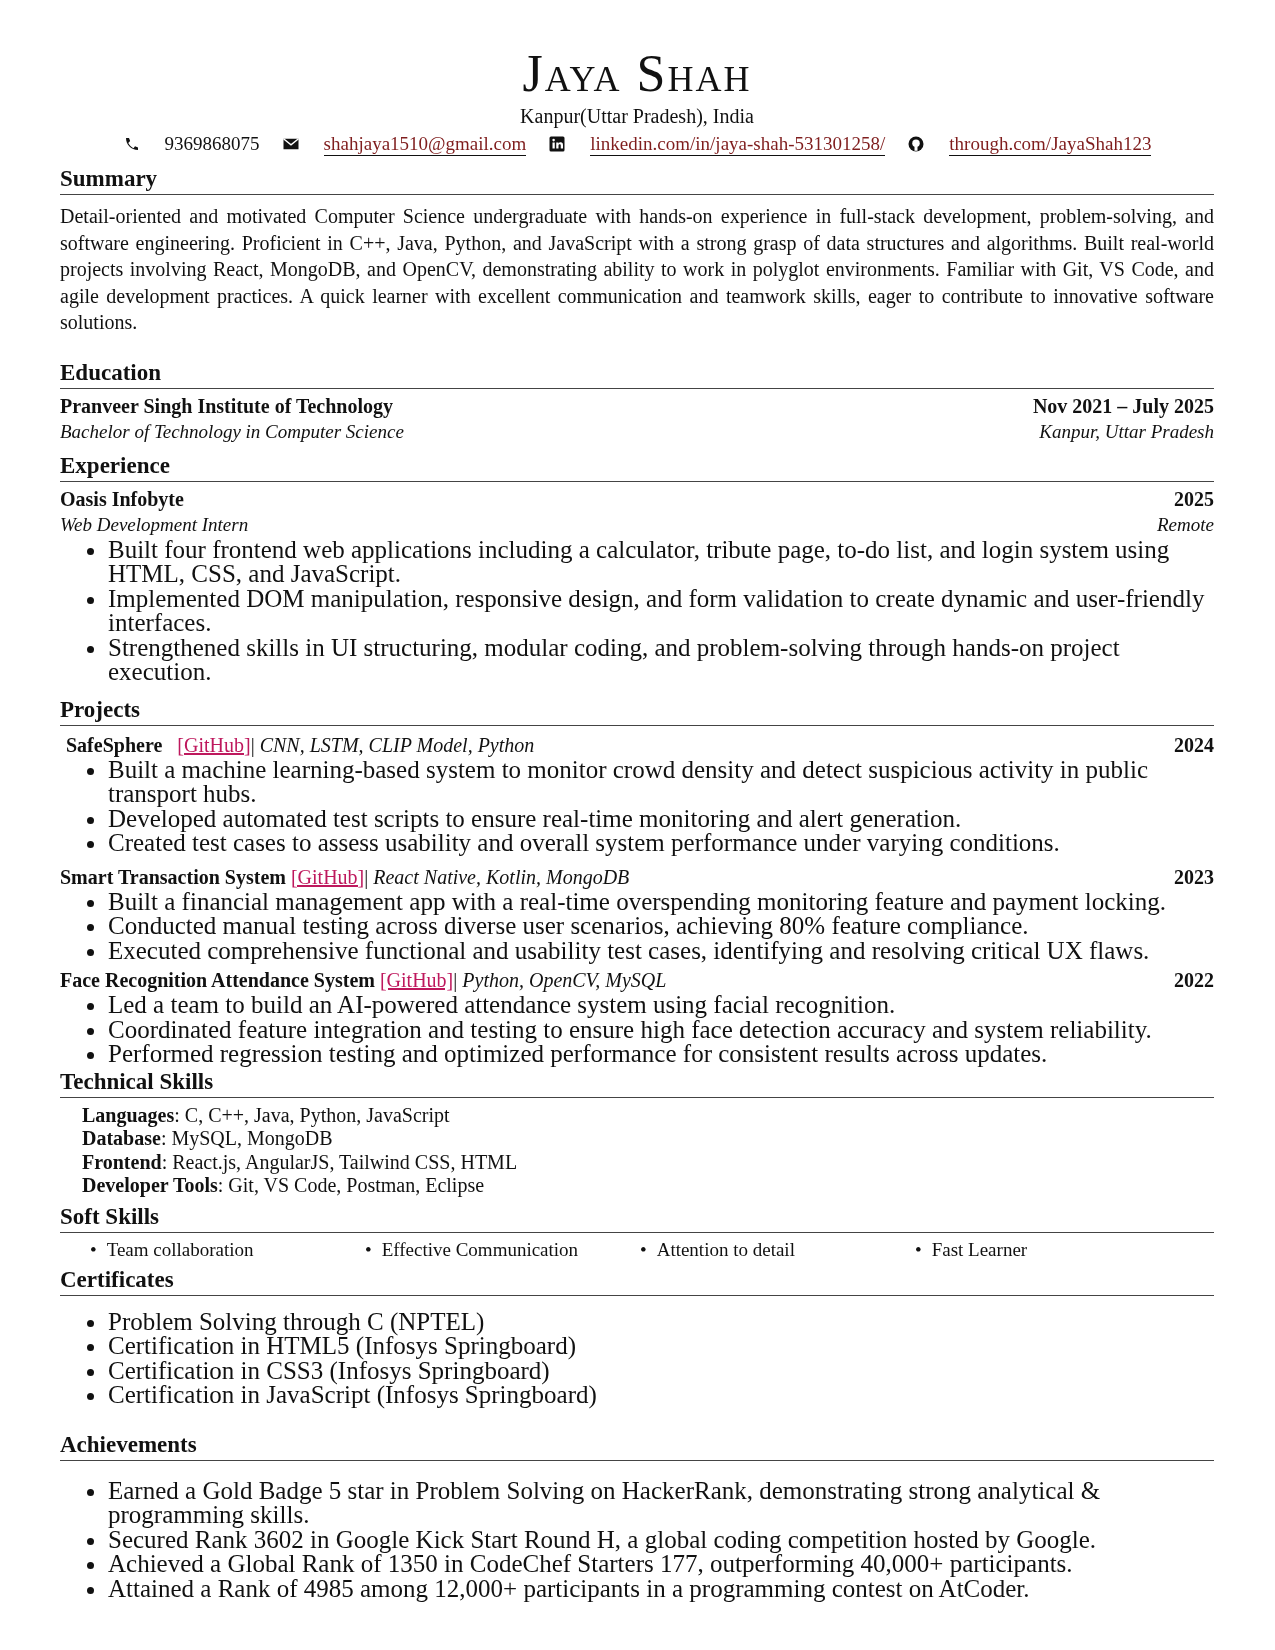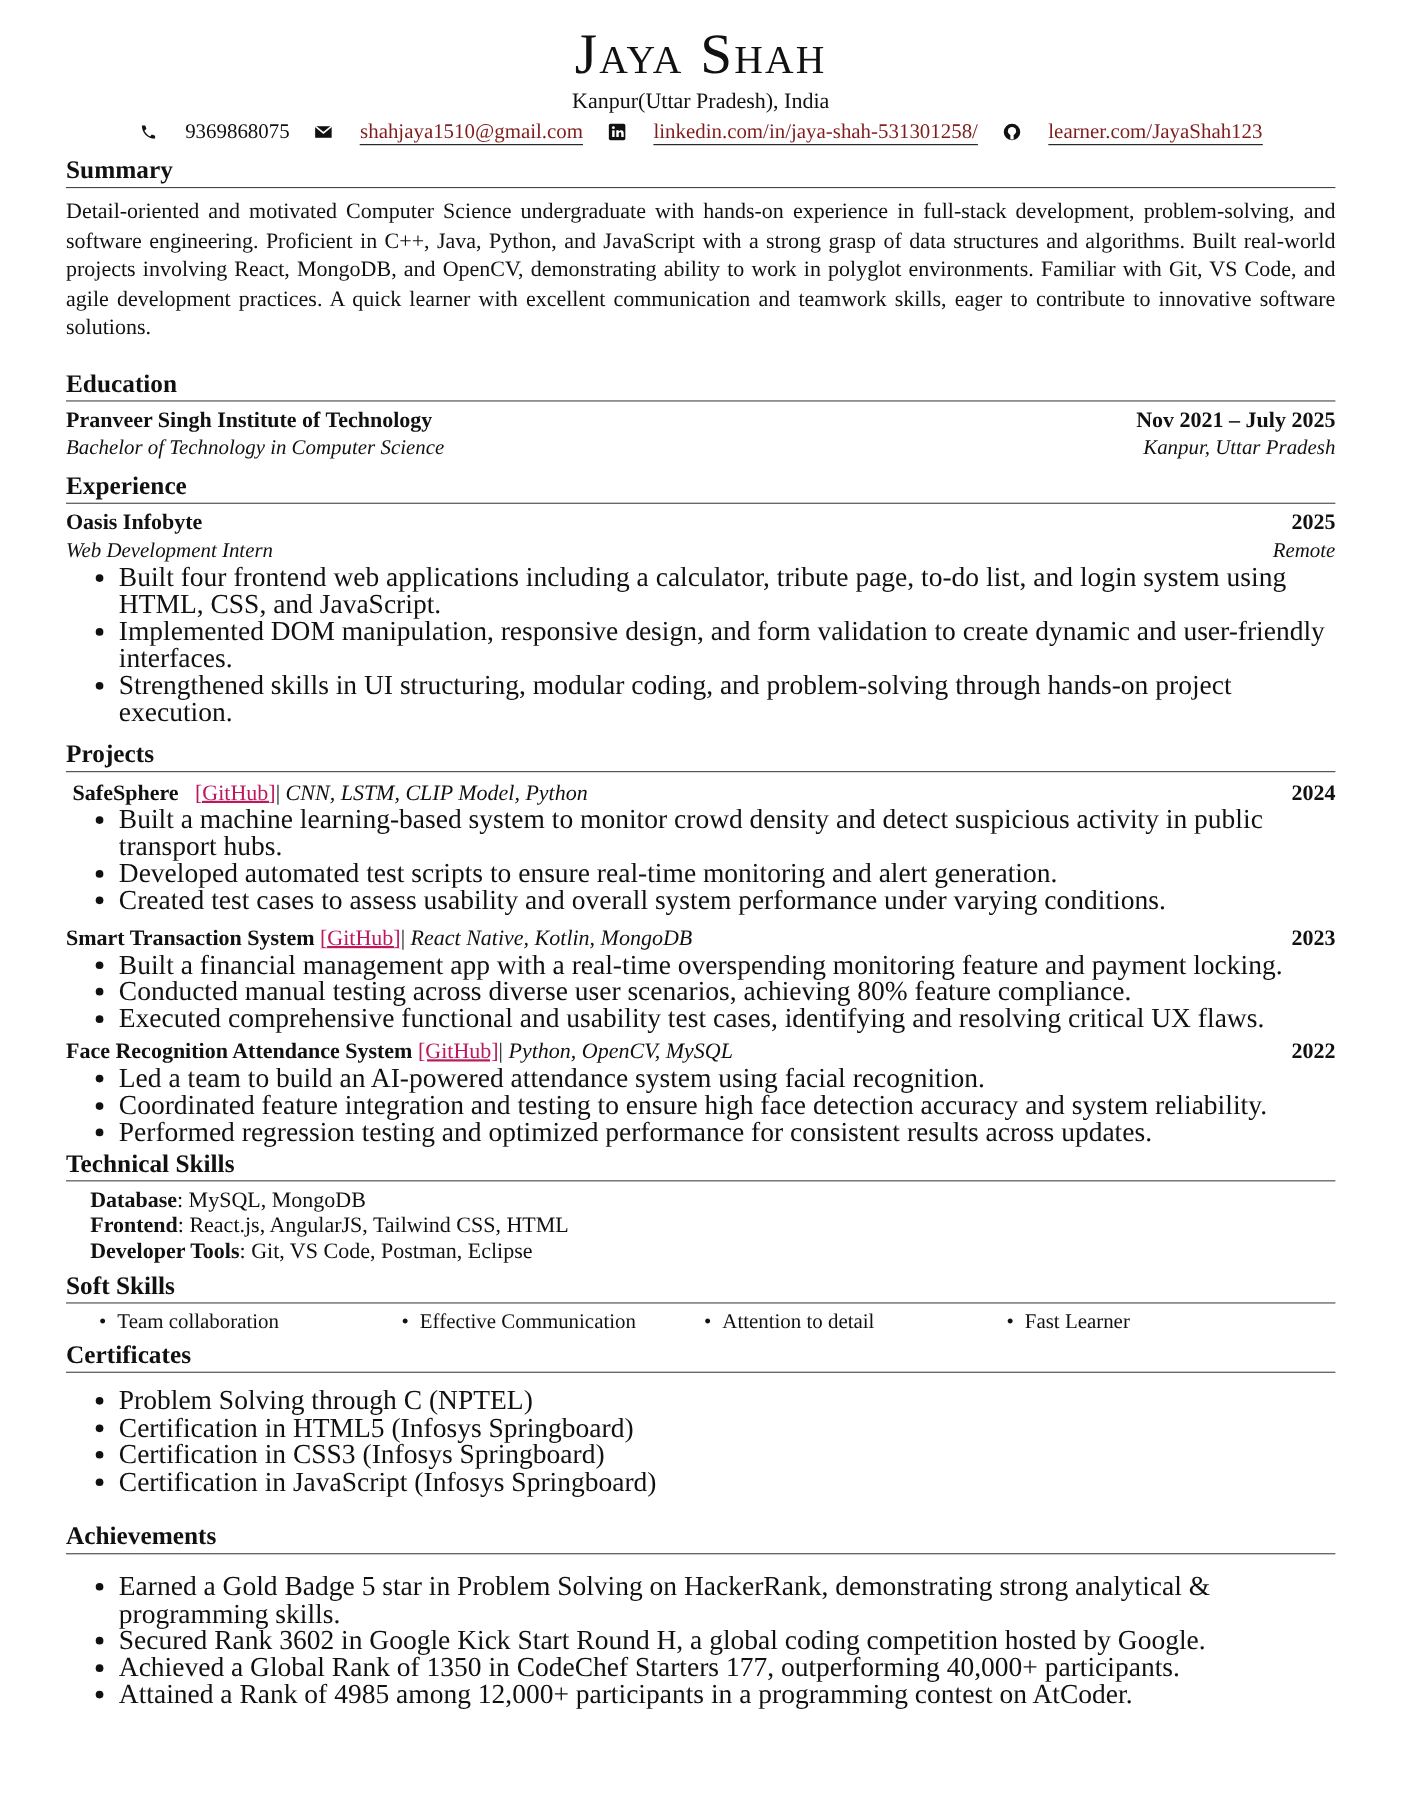--- a/index.html
+++ b/index.html
@@ -1,17 +1,17 @@
 <!DOCTYPE html>
 <html><head>
 <meta charset="utf-8">
 <style>
   html, body { margin: 0; padding: 0; background: #ffffff; }
   body { width: 1275px; height: 1650px; position: relative; font-family: "DejaVu Serif", "Liberation Serif", serif; color: #111; }
-  .page { position: absolute; left: 60px; top: 20px; width: 1154px; }
+  .page { position: absolute; left: 60px; top: 44px; width: 1154px; }
   .name { text-align: center; font-size: 52px; font-variant: small-caps; letter-spacing: 2px; line-height: 60px; font-family: "Liberation Serif", serif; }
   .location { text-align: center; font-size: 20px; line-height: 24px; font-family: "Liberation Serif", serif; }
   .contacts { display: flex; justify-content: center; gap: 22px; font-size: 19px; line-height: 28px; margin-top: 2px; font-family: "Liberation Serif", serif; }
   .contact { display: flex; align-items: center; gap: 24px; }
   .contact a { color: #7f1d1d; text-decoration: none; border-bottom: 1px solid #111; line-height: 22px; }
   .ico { width: 18px; height: 18px; display: inline-block; }
   .section-title { font-size: 23px; font-family: "Liberation Serif", serif; border-bottom: 1.3px solid #444; line-height: 30px; margin-top: 6px; padding-bottom: 0; }
   .section-title.bold { font-weight: bold; }
   .para { font-size: 20px; line-height: 26.5px; font-family: "Liberation Serif", serif; margin-top: 8px; text-align: justify; }
   .row { display: flex; justify-content: space-between; font-size: 20px; line-height: 26px; font-family: "Liberation Serif", serif; }
@@ -52,21 +52,21 @@
           <path d="M11 10h3v1.5c.6-1 1.7-1.7 3-1.7 2 0 3 1.3 3 3.7V18h-3v-4c0-1.2-.5-1.8-1.4-1.8S14 12.8 14 14v4h-3z" fill="#fff"></path>
         </svg>
       <a>linkedin.com/in/jaya-shah-531301258/</a>
     </span>
     <span class="contact">
       <svg class="ico" viewBox="0 0 24 24">
           <circle cx="12" cy="12" r="10" fill="#111"></circle>
           <circle cx="12" cy="11" r="5" fill="#fff"></circle>
           <rect x="10" y="15" width="4" height="6" fill="#fff"></rect>
         </svg>
-      <a>learner.com/JayaShah123</a>
+      <a>through.com/JayaShah123</a>
     </span>
   </div>
 
   <div class="section-title bold">Summary</div>
   <div class="para">Detail-oriented and motivated Computer Science undergraduate with hands-on experience in full-stack development, problem-solving, and software engineering. Proficient in C++, Java, Python, and JavaScript with a strong grasp of data structures and algorithms. Built real-world projects involving React, MongoDB, and OpenCV, demonstrating ability to work in polyglot environments. Familiar with Git, VS Code, and agile development practices. A quick learner with excellent communication and teamwork skills, eager to contribute to innovative software solutions.</div>
 
   <div class="section-title bold" style="margin-top:22px">Education</div>
   <div class="row" style="margin-top:4px">
     <span class="b">Pranveer Singh Institute of Technology</span>
     <span class="b">Nov 2021 – July 2025</span>
@@ -118,20 +118,21 @@
     <span class="b">2022</span>
   </div>
   <ul>
     <li>Led a team to build an AI-powered attendance system using facial recognition.</li>
     <li>Coordinated feature integration and testing to ensure high face detection accuracy and system reliability.</li>
     <li>Performed regression testing and optimized performance for consistent results across updates.</li>
   </ul>
 
   <div class="section-title bold" style="margin-top:0">Technical Skills</div>
   <div class="skills">
+    <div><span class="b">Languages</span><span>: C, C++, Java, Python, JavaScript</span></div>
     <div><span class="b">Database</span><span>: MySQL, MongoDB</span></div>
     <div><span class="b">Frontend</span><span>: React.js, AngularJS, Tailwind CSS, HTML</span></div>
     <div><span class="b">Developer Tools</span><span>: Git, VS Code, Postman, Eclipse</span></div>
   </div>
 
   <div class="section-title bold" style="margin-top:4px">Soft Skills</div>
   <div class="soft">
     <div>Team collaboration</div>
     <div>Effective Communication</div>
     <div>Attention to detail</div>

